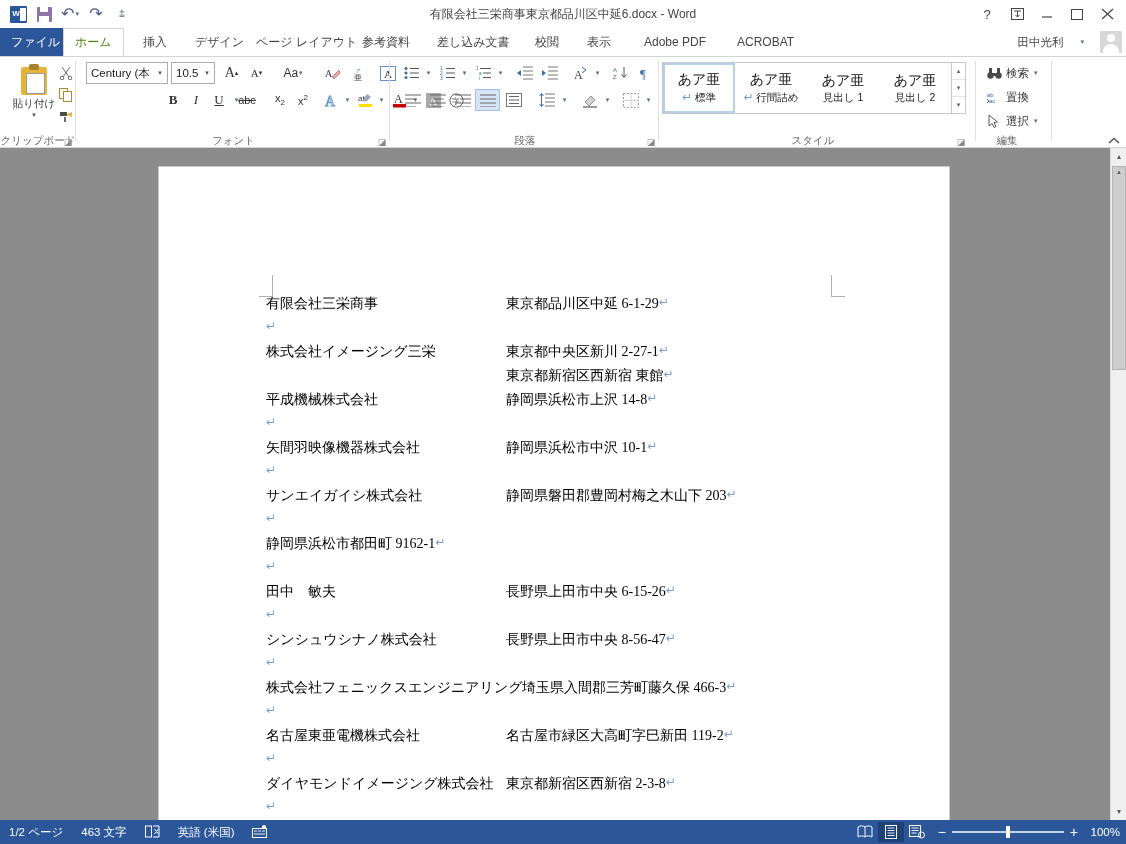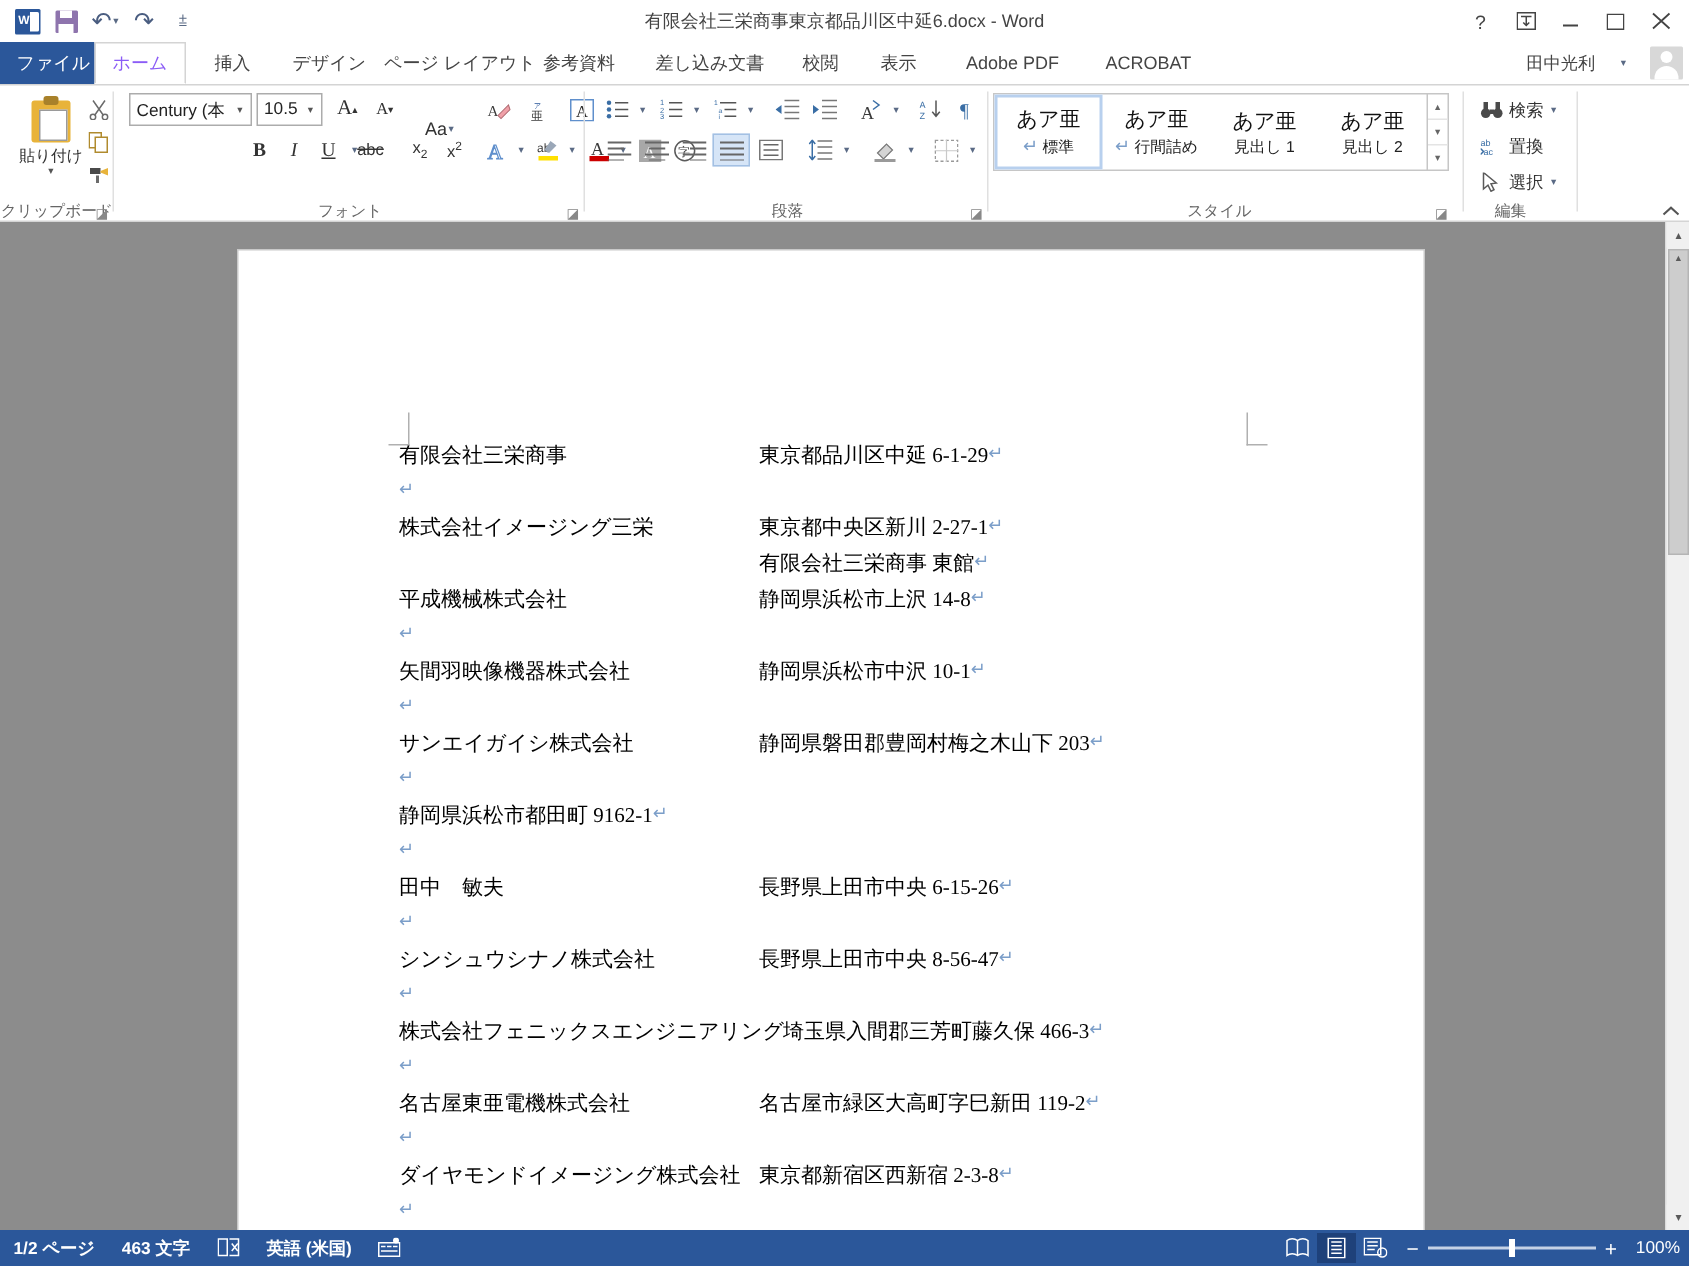--- a/index.html
+++ b/index.html
@@ -54,21 +54,21 @@
   
   .tabrow {
     position:absolute; left:0; top:28px; width:1126px; height:28px;
     background:#ffffff;
   }
   .tab {
     position:absolute; top:0; height:28px; display:flex; align-items:center;
     padding:0 11px; font-size:12px; color:#444; white-space:nowrap;
   }
   .tab-file { background:#2b579a; color:#fff; }
-  .tab-active { background:#fff; color:#8b5cf6; border:1px solid #d4d4d4; border-bottom:1px solid #fff; z-index:3;}
+  .tab-active { background:#fff; color:#4d7c0f; border:1px solid #d4d4d4; border-bottom:1px solid #fff; z-index:3;}
   .acct {
     position:absolute; right:4px; top:2px; height:24px; display:flex; align-items:center; gap:16px;
     font-size:11.5px; color:#444;
   }
   .avatar {
     width:22px; height:22px; background:#d8d8d8; border-radius:1px; position:relative; overflow:hidden;
   }
   .avatar::before { content:""; position:absolute; left:7px; top:3px; width:8px; height:8px; border-radius:50%; background:#fff;}
   .avatar::after { content:""; position:absolute; left:3px; top:13px; width:16px; height:11px; border-radius:8px 8px 0 0; background:#fff;}
 
@@ -187,21 +187,21 @@
     display:flex; align-items:flex-start; justify-content:center;
   }
   .vs-thumb span { font-size:7px; color:#5a5a5a; margin-top:1px; }
 
   
   .statusbar {
     position:absolute; left:0; bottom:0; width:1126px; height:24px;
     background:#2b579a; color:#fff; font-size:11.5px;
     display:flex; align-items:center;
   }
-  .sb-item { display:flex; align-items:center; height:25px; padding:0 9px; white-space:nowrap;font-weight:bold; }
+  .sb-item { display:flex; align-items:center; height:25px; padding:0 9px; white-space:nowrap; }
   .sb-right { position:absolute; right:6px; display:flex; align-items:center; gap:0px; }
   .viewbtn {
     width:26px; height:20px; display:flex; align-items:center; justify-content:center;
     font-size:12px; color:#fff;
   }
   .viewbtn.sel { background:#1e417a; }
   .zoomslider { display:flex; align-items:center; gap:6px; margin:0 8px; }
   .zs-track { position:relative; width:112px; height:12px; display:flex; align-items:center; }
   .zs-line { position:absolute; left:0; top:5px; width:112px; height:2px; background:#c5d2e6; }
   .zs-handle { position:absolute; left:54px; top:0px; width:4px; height:12px; background:#fff; }
@@ -332,21 +332,21 @@
         <span class="cc">▾</span>
       </div>
       <div class="rbtn" style="left:143px; top:5px; width:23px; height:22px;">
         <span class="ico-txt" style="font-size:14px;">A</span>
           <span style="font-size:7px; vertical-align:super;">▴</span>
       </div>
       <div class="rbtn" style="left:168px; top:5px; width:23px; height:22px;">
         <span class="ico-txt" style="font-size:11px;">A</span>
           <span style="font-size:7px; vertical-align:super;">▾</span>
       </div>
-      <div class="rbtn" style="left:198px; top:5px; width:36px; height:22px;margin-top:13px;">
+      <div class="rbtn" style="left:198px; top:5px; width:36px; height:22px;">
         <span style="font-size:12px;">Aa</span>
           <span class="tiny-caret">▾</span>
       </div>
       <div class="rbtn" style="left:244px; top:5px; width:24px; height:22px;">
         <svg width="16" height="15" viewBox="0 0 16 15">
             <text x="0" y="11" font-size="10" fill="#3a3a3a" font-family="serif">A</text>
             <path d="M7 11 L14 4 L15 7 L9 13 Z" fill="#f0a0a8" stroke="#b06b72" stroke-width="0.7"></path>
           </svg>
       </div>
       <div class="rbtn" style="left:271px; top:5px; width:24px; height:22px;">
@@ -651,21 +651,21 @@
         <div class="line">
           <span class="pmark">↵</span>
         </div>
         <div class="line">
           <span class="nm" style="width:240px;">株式会社イメージング三栄</span>
           <span class="ad">東京都中央区新川 2-27-1</span>
           <span class="pmark">↵</span>
         </div>
         <div class="line">
           <span class="nm" style="width:240px;"></span>
-          <span class="ad">有限会社三栄商事 東館</span>
+          <span class="ad">東京都新宿区西新宿 東館</span>
           <span class="pmark">↵</span>
         </div>
         <div class="line">
           <span class="nm" style="width:240px;">平成機械株式会社</span>
           <span class="ad">静岡県浜松市上沢 14-8</span>
           <span class="pmark">↵</span>
         </div>
         <div class="line">
           <span class="pmark">↵</span>
         </div>

